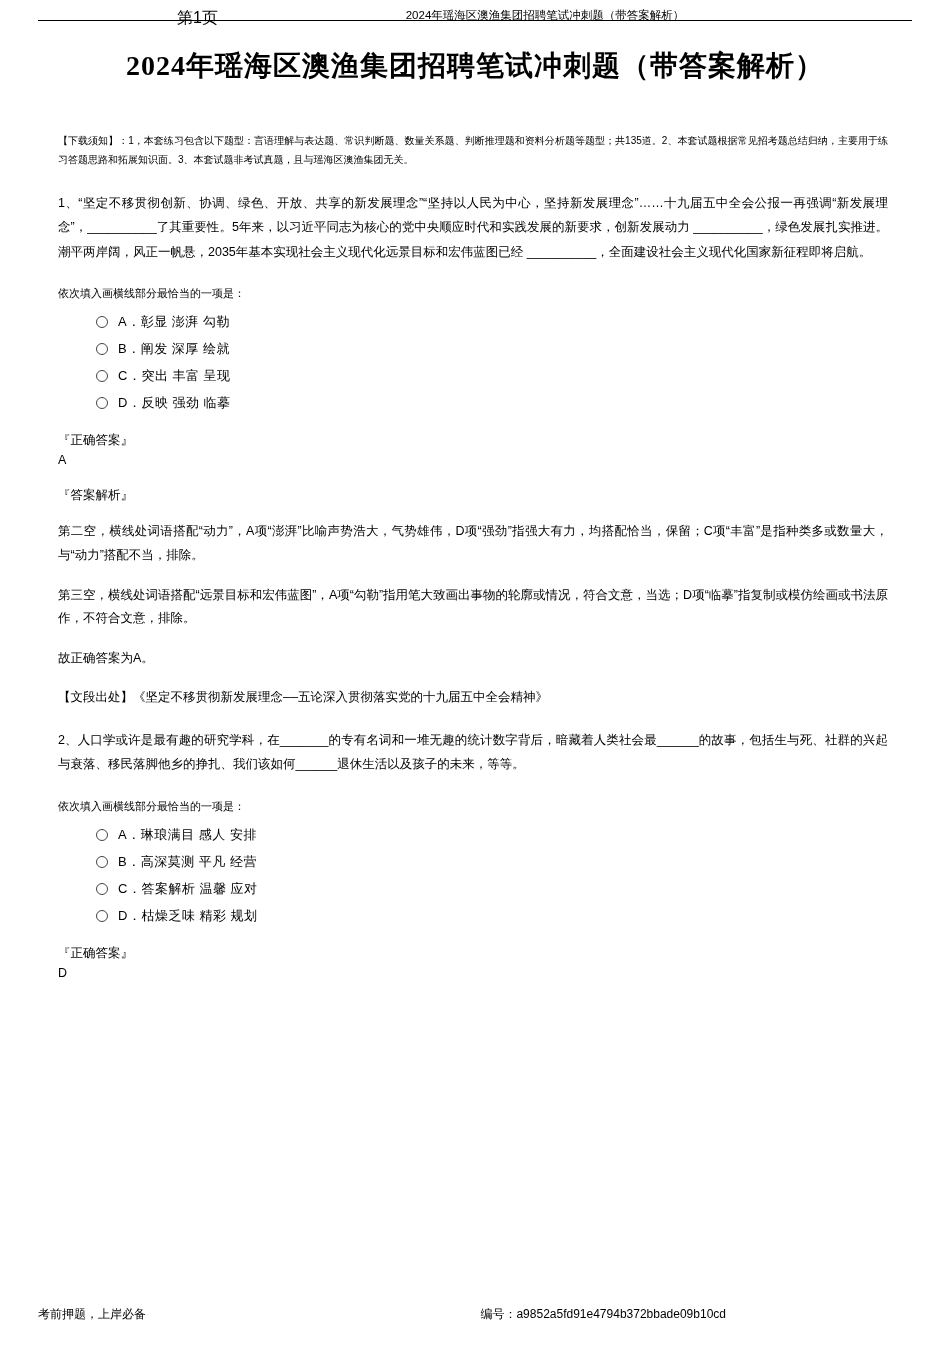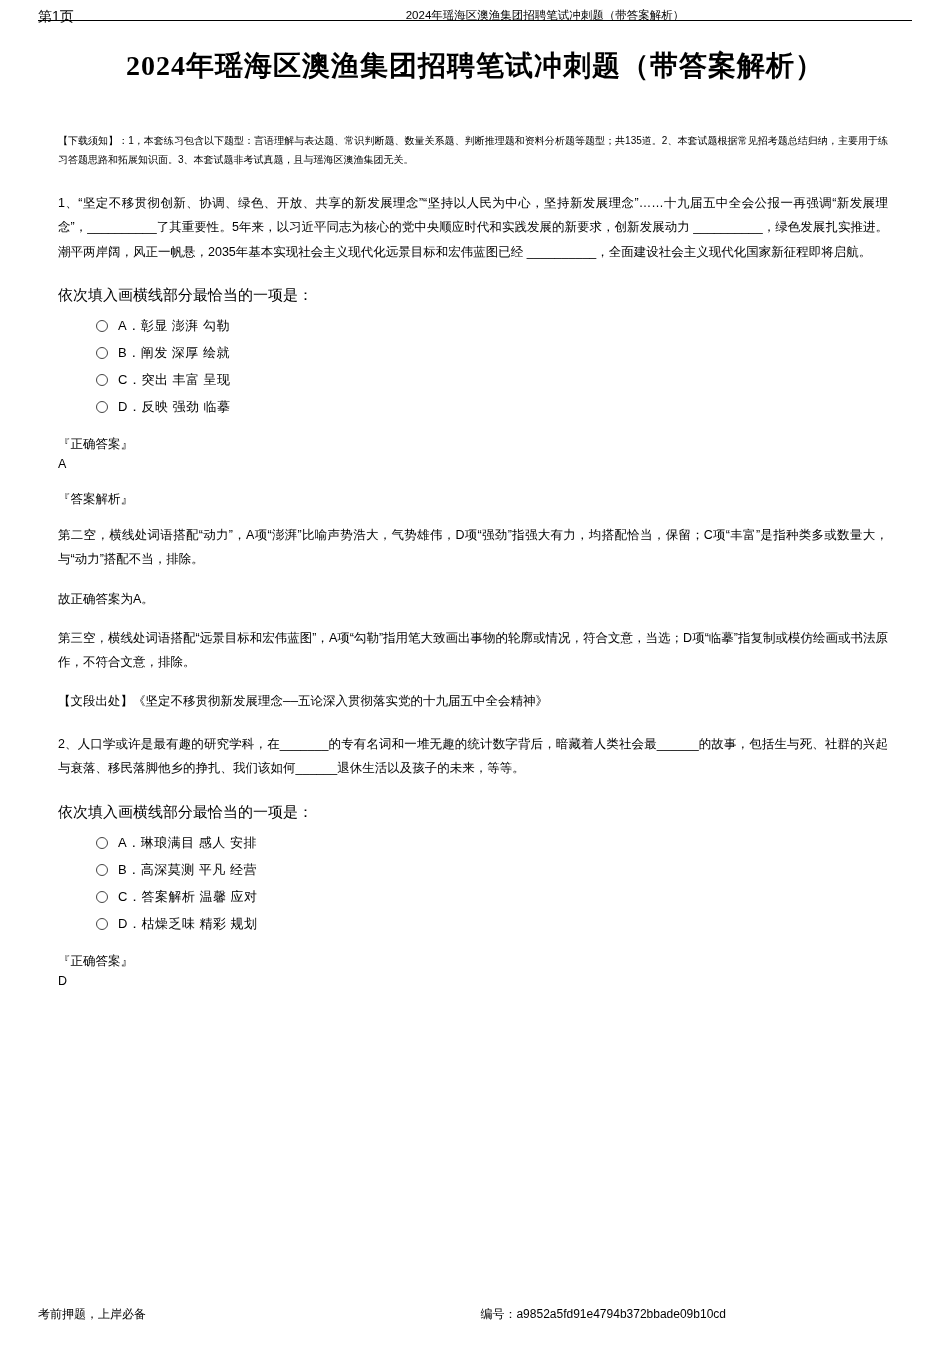--- a/index.html
+++ b/index.html
@@ -27,22 +27,23 @@
     align-items: flex-start;
     justify-content: flex-start;
     padding: 8px 18px 2px 38px;
     font-size: 11px;
     color: #000;
     height: 18px;
     box-sizing: border-box;
   }
   .header-left {
     width: 180px;
-    font-size: 14px;
-    font-family: "Liberation Sans", sans-serif;
+    font-size: 16px;
+    font-family: "Liberation Sans", sans-serif;
+    text-align: right;
   }
   .header-center {
     flex: 1;
     text-align: center;
     font-size: 11.5px;
     font-family: "Liberation Sans", sans-serif;
     padding-right: 60px;
   }
   .rule {
     border: none;
@@ -76,21 +77,21 @@
     letter-spacing: 0.3px;
   }
   .qtext {
     font-size: 12.5px;
     line-height: 1.95;
     margin-top: 22px;
     text-align: justify;
     font-family: "Liberation Sans", sans-serif;
   }
   .qprompt {
-    font-size: 15px;
+    font-size: 11px;
     margin-top: 22px;
     font-family: "Liberation Sans", sans-serif;
   }
   .options {
     margin-top: 12px;
     padding-left: 38px;
   }
   .option {
     display: flex;
     align-items: center;
@@ -189,22 +190,22 @@
         <div class="option">
           <span class="radio"></span>
           <span class="opt-label">D．</span>
           <span class="opt-label">反映 强劲 临摹</span>
         </div>
       </div>
       <div class="label-line">『正确答案』</div>
       <div class="answer-line">A</div>
       <div class="label-line">『答案解析』</div>
       <div class="expl">第二空，横线处词语搭配“动力”，A项“澎湃”比喻声势浩大，气势雄伟，D项“强劲”指强大有力，均搭配恰当，保留；C项“丰富”是指种类多或数量大，与“动力”搭配不当，排除。</div>
+      <div class="expl">第三空，横线处词语搭配“远景目标和宏伟蓝图”，A项“勾勒”指用笔大致画出事物的轮廓或情况，符合文意，当选；D项“临摹”指复制或模仿绘画或书法原作，不符合文意，排除。</div>
       <div class="expl">故正确答案为A。</div>
-      <div class="expl">第三空，横线处词语搭配“远景目标和宏伟蓝图”，A项“勾勒”指用笔大致画出事物的轮廓或情况，符合文意，当选；D项“临摹”指复制或模仿绘画或书法原作，不符合文意，排除。</div>
       <div class="src-line">
         <span>【文段出处】</span><span>《坚定不移贯彻新发展理念——五论深入贯彻落实党的十九届五中全会精神》</span>
       </div>
     </div>
 
     <div>
       <div class="qtext">2、人口学或许是最有趣的研究学科，在_______的专有名词和一堆无趣的统计数字背后，暗藏着人类社会最______的故事，包括生与死、社群的兴起与衰落、移民落脚他乡的挣扎、我们该如何______退休生活以及孩子的未来，等等。</div>
       <div class="qprompt">依次填入画横线部分最恰当的一项是：</div>
       <div class="options">
         <div class="option">

